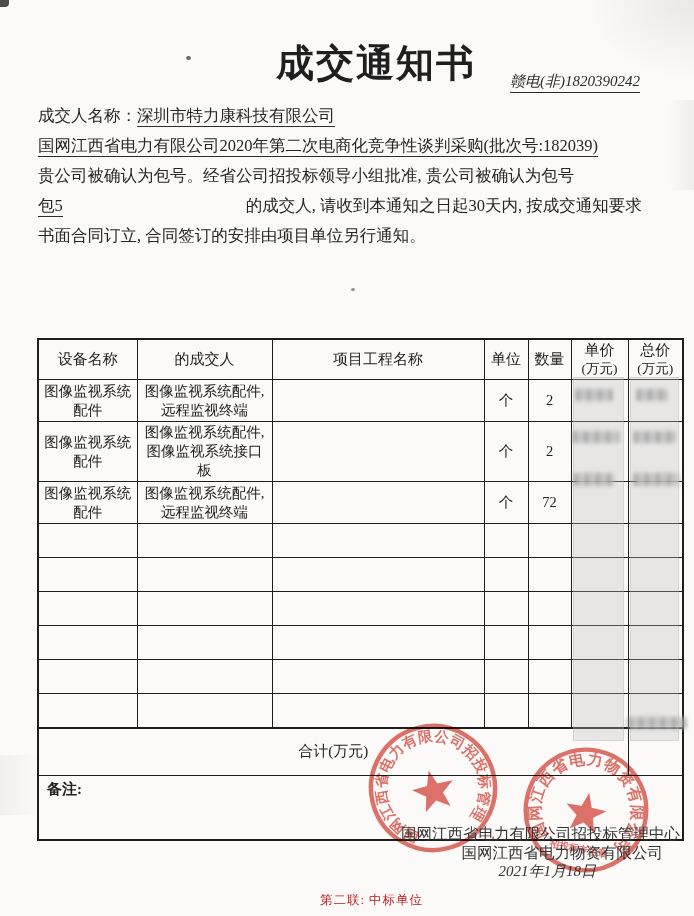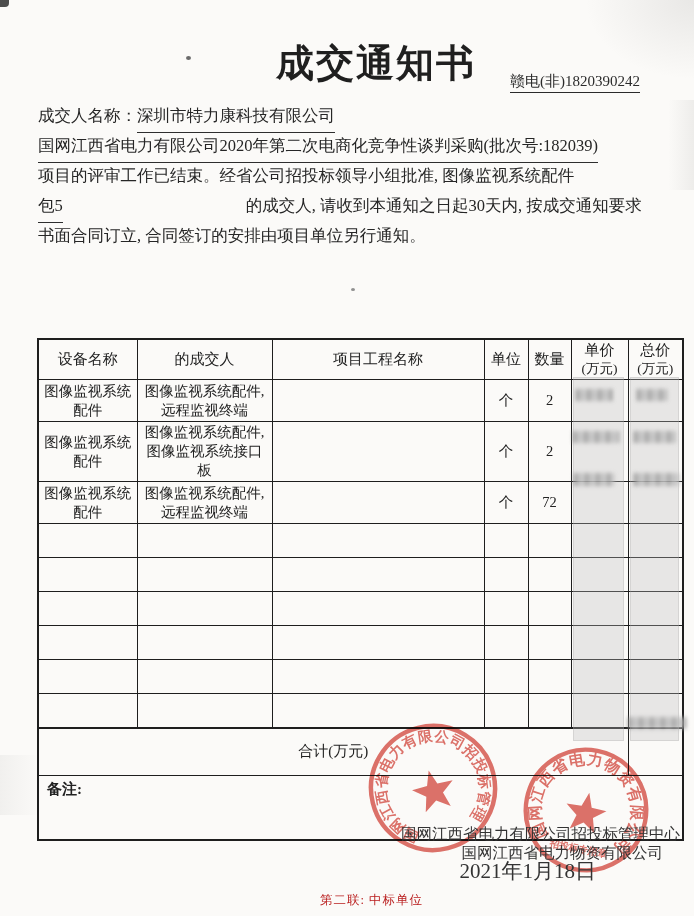--- a/index.html
+++ b/index.html
@@ -33,28 +33,29 @@
     text-align:center;
     font-size:38px;font-weight:600;letter-spacing:2px;
     color:#1f1f1f;
     margin-left:29px;
   }
   .doc-number{
     position:absolute;top:72px;right:54px;
     font-size:15px;
     border-bottom:1.5px solid var(--ink);
     padding-bottom:1px;
+    font-style:italic;
   }
   .body-text{
     position:absolute;left:38px;top:101px;width:625px;
     font-size:16.5px;line-height:30px;
     color:#262626;
   }
   .body-text .line{white-space:nowrap;}
-  .u{border-bottom:1.5px solid #2e2e2e;padding-bottom:7px;}
+  .u{border-bottom:1.5px solid #2e2e2e;padding-bottom:1px;}
   .gap{display:inline-block;width:183px;}
 
   table.notice{
     position:absolute;left:37px;top:338px;width:645px;
     border-collapse:collapse;table-layout:fixed;
     font-size:14.5px;color:#222;
   }
   table.notice td,table.notice th{
     border:1.6px solid var(--line);
     text-align:center;vertical-align:middle;
@@ -83,21 +84,21 @@
   }
 
   .stamp{position:absolute;mix-blend-mode:multiply;opacity:.82;}
   .stamp text{fill:var(--stamp-red);font-family:"Liberation Serif","DejaVu Serif",serif;font-weight:700;}
 
   .footer{
     position:absolute;right:14px;top:824px;
     text-align:right;font-size:15.5px;line-height:19px;color:#333;
   }
   .footer .f2{padding-right:17px;}
-  .footer .f3{padding-right:84px;font-size:21px;}
+  .footer .f3{padding-right:84px;font-size:15px;font-style:italic;}
   .copy-note{
     position:absolute;left:320px;top:892px;
     font-size:12.5px;color:#b91c1c;letter-spacing:1px;
   }
 </style>
 </head>
 <body>
 
 <div class="page">
 
@@ -107,21 +108,21 @@
   <div class="shade-bl"></div>
   <div class="dot1"></div>
   <div class="dot2"></div>
 
   <div class="title">成交通知书</div>
   <div class="doc-number">赣电(非)1820390242</div>
 
   <div class="body-text">
     <div class="line"><span>成交人名称：</span><span class="u">深圳市特力康科技有限公司</span></div>
     <div class="line"><span class="u">国网江西省电力有限公司2020年第二次电商化竞争性谈判采购(批次号:182039)</span></div>
-    <div class="line">项目的评审工作已结束。经省公司招投标领导小组批准, 图像监视系统配件</div>
+    <div class="line">贵公司被确认为包号。经省公司招投标领导小组批准, 贵公司被确认为包号</div>
     <div class="line"><span class="u">包5</span><span class="gap"></span><span>的成交人, 请收到本通知之日起30天内, 按成交通知要求</span></div>
     <div class="line">书面合同订立, 合同签订的安排由项目单位另行通知。</div>
   </div>
 
   <table class="notice">
     <colgroup>
       <col style="width:99px">
         <col style="width:135px">
         <col style="width:212px">
       <col style="width:44px">

